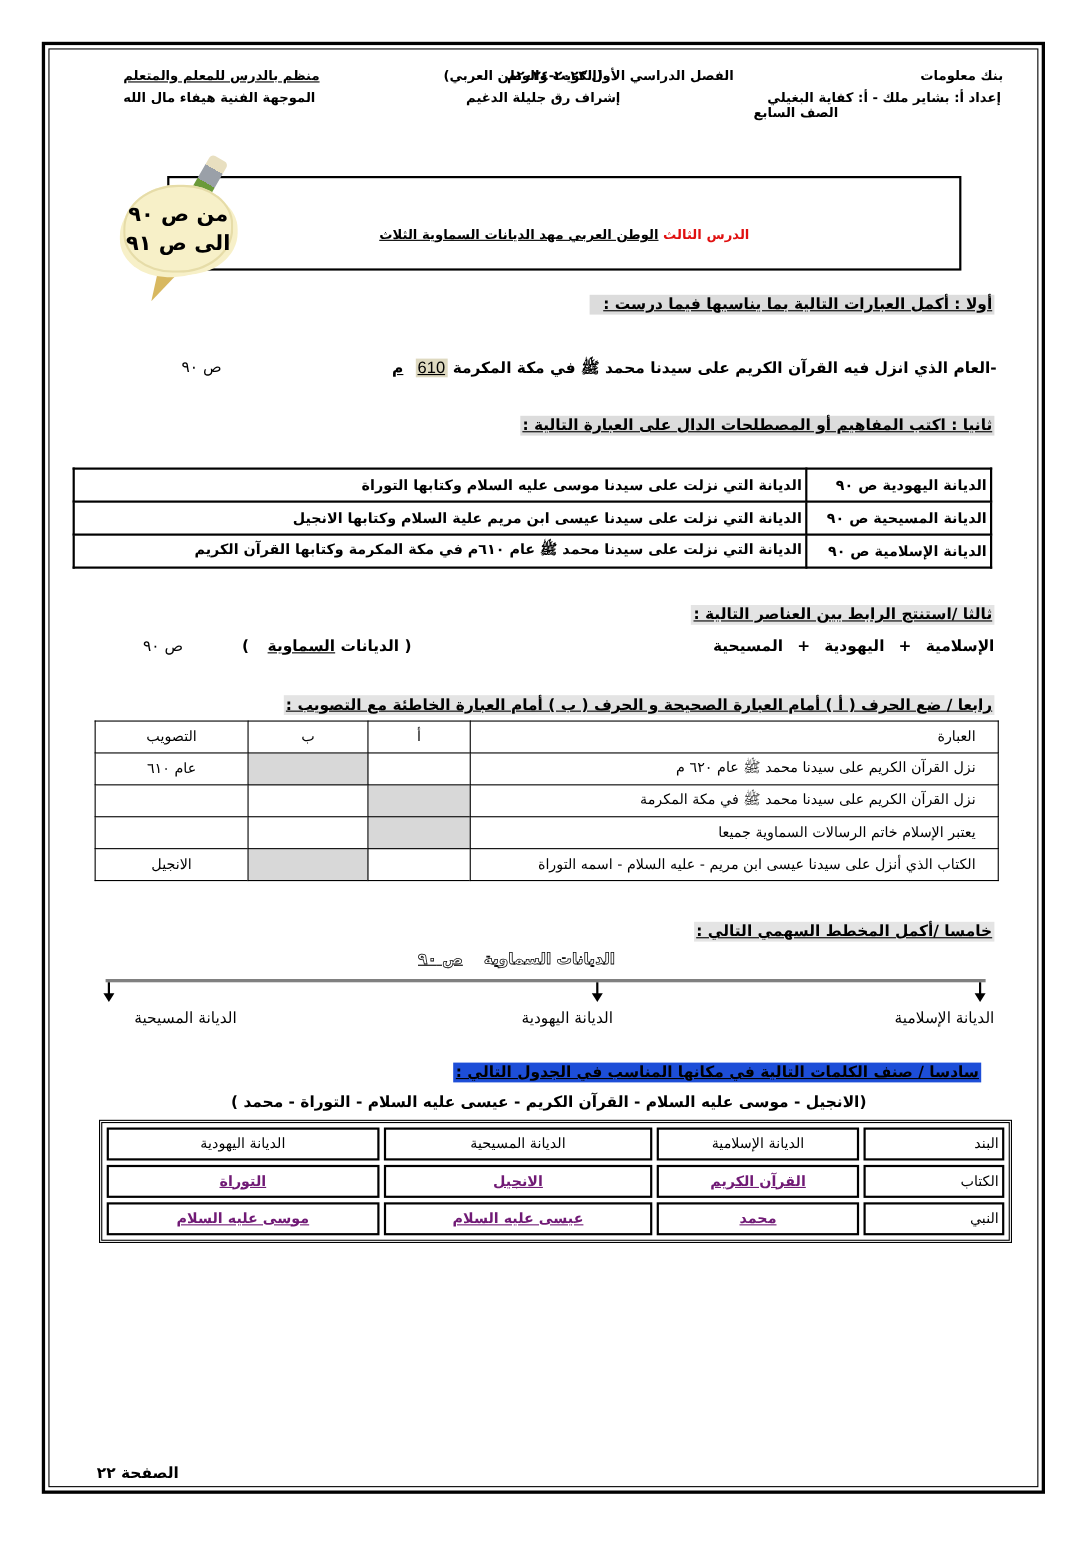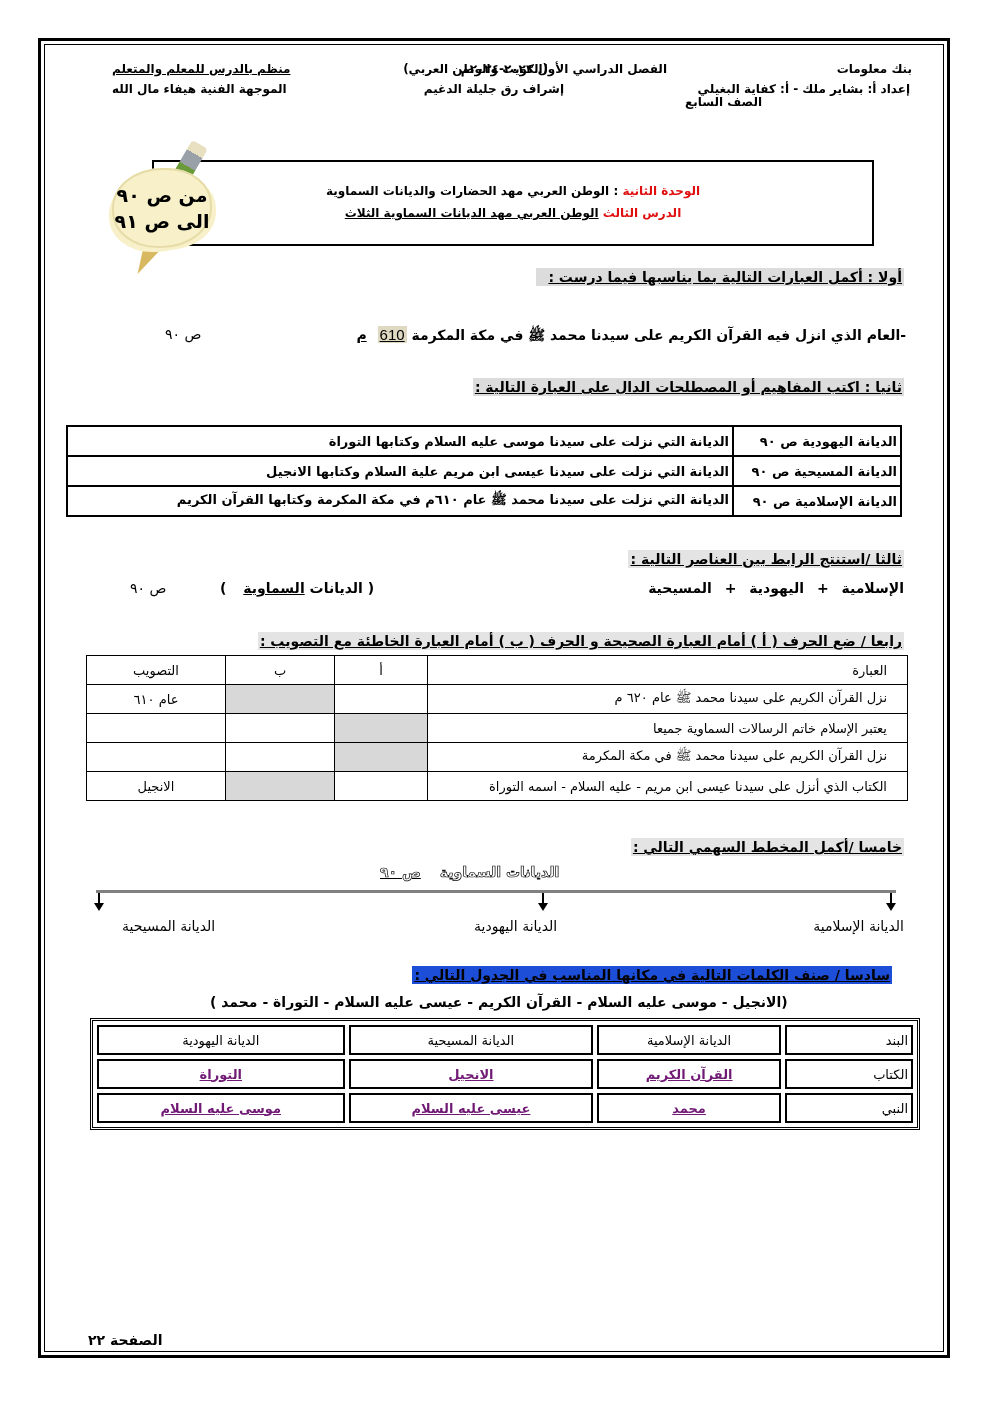--- a/index.html
+++ b/index.html
@@ -85,24 +85,20 @@
 <div class="abs hdr" style="right:80px; top:62px;">بنك معلومات</div>
 <div class="abs hdr" style="right:230px; top:62px;margin-top:33px;">الصف السابع</div>
 <div class="abs hdr" style="right:444px; top:62px;">(الكويت والوطن العربي)</div>
 <div class="abs hdr" style="right:325px; top:62px;">الفصل الدراسي الأول ٢٠٢٣-٢٠٢٤م</div>
 <div class="abs hdr u" style="left:112px; top:62px;">منظم بالدرس للمعلم والمتعلم</div>
 <div class="abs hdr" style="right:82px; top:82px;">إعداد أ: بشاير ملك - أ: كفاية البغيلي</div>
 <div class="abs hdr" style="right:428px; top:82px;">إشراف رق جليلة الدغيم</div>
 <div class="abs hdr" style="left:112px; top:82px;">الموجهة الفنية هيفاء مال الله</div>
 
 <div class="unit-box">
-  <div class="unit-line" style="top:22px;">
-    <span class="red">الوحدة الثانية</span>
-    <span>: الوطن العربي مهد الحضارات والديانات السماوية</span>
-  </div>
   <div class="unit-line" style="top:44px;">
     <span class="red">الدرس الثالث</span>
     <span class="u">الوطن العربي مهد الديانات السماوية الثلاث</span>
   </div>
 </div>
 
 <div class="pencil-top"></div>
 <div class="pencil-tip"></div>
 <div class="cloud">
   <span>من ص ٩٠</span>
@@ -153,27 +149,27 @@
     <td class="c-b">ب</td>
     <td class="c-fix">التصويب</td>
   </tr>
   <tr>
     <td>نزل القرآن الكريم على سيدنا محمد ﷺ عام ٦٢٠ م</td>
     <td class="c-a"></td>
     <td class="c-b shade"></td>
     <td class="c-fix">عام ٦١٠</td>
   </tr>
   <tr>
-    <td>يعتبر الإسلام خاتم الرسالات السماوية جميعا</td>
+    <td>نزل القرآن الكريم على سيدنا محمد ﷺ في مكة المكرمة</td>
     <td class="c-a shade"></td>
     <td class="c-b"></td>
     <td class="c-fix"></td>
   </tr>
   <tr>
-    <td>نزل القرآن الكريم على سيدنا محمد ﷺ في مكة المكرمة</td>
+    <td>يعتبر الإسلام خاتم الرسالات السماوية جميعا</td>
     <td class="c-a shade"></td>
     <td class="c-b"></td>
     <td class="c-fix"></td>
   </tr>
   <tr>
     <td>الكتاب الذي أنزل على سيدنا عيسى ابن مريم - عليه السلام - اسمه التوراة</td>
     <td class="c-a"></td>
     <td class="c-b shade"></td>
     <td class="c-fix">الانجيل</td>
   </tr>

